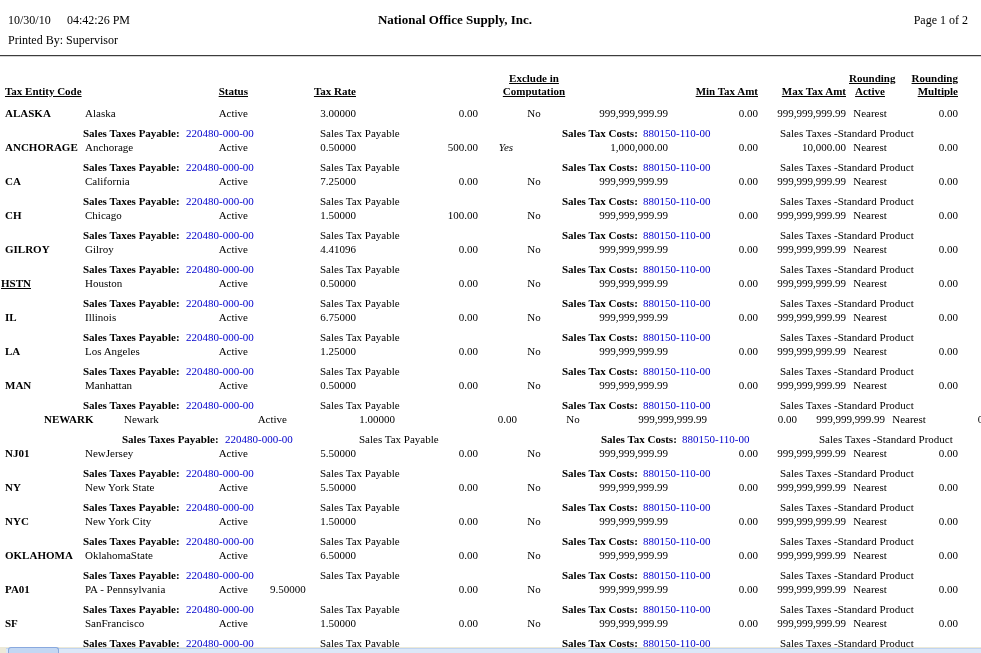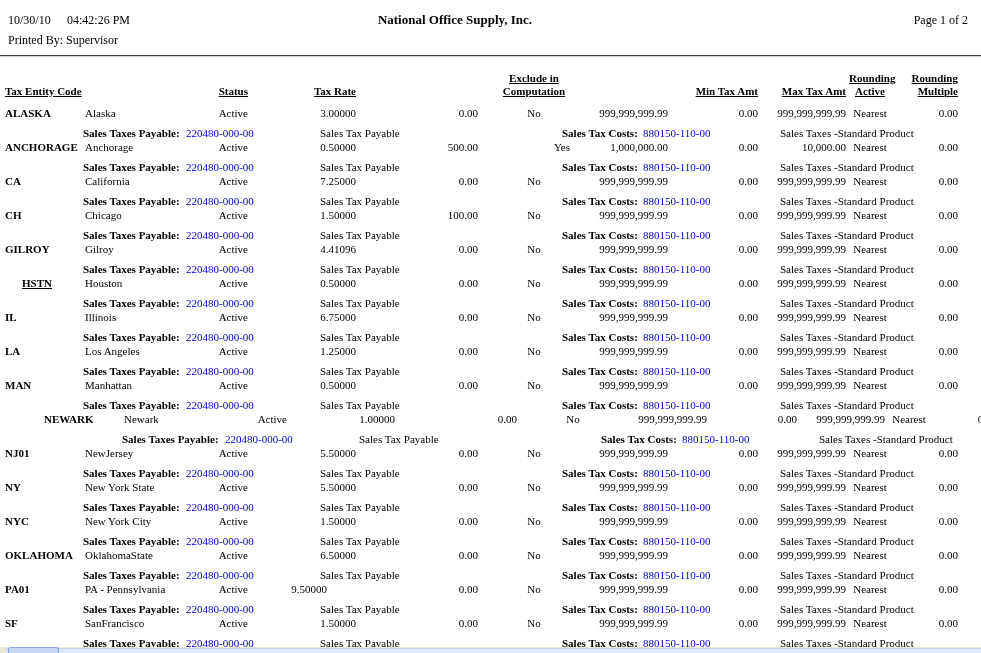--- a/index.html
+++ b/index.html
@@ -97,21 +97,21 @@
           <span class="cell" style="left: 780px;">Sales Taxes -Standard Product</span>
         </div>
       </div>
       <div class="block" style="top: 34px;">
         <div class="row">
           <span class="cell b" style="left: 5px; width: 78px; text-align: left;">ANCHORAGE</span>
           <span class="cell" style="left: 85px; width: 132px; text-align: left;">Anchorage</span>
           <span class="cell" style="left: 186px; width: 62px; text-align: right;">Active</span>
           <span class="cell" style="left: 262px; width: 94px; text-align: right;">0.50000</span>
           <span class="cell" style="left: 368px; width: 110px; text-align: right;">500.00</span>
-          <span class="cell" style="left: 520px; width: 84px; text-align: center;">Yes</span>
+          <span class="cell" style="left: 464px; width: 84px; text-align: center; font-style: italic;">Yes</span>
           <span class="cell" style="left: 560px; width: 108px; text-align: right;">1,000,000.00</span>
           <span class="cell" style="left: 688px; width: 70px; text-align: right;">0.00</span>
           <span class="cell" style="left: 762px; width: 84px; text-align: right;">10,000.00</span>
           <span class="cell" style="left: 849px; width: 42px; text-align: center;">Nearest</span>
           <span class="cell" style="left: 896px; width: 62px; text-align: right;">0.00</span>
         </div>
         <div class="row sub">
           <span class="cell b" style="left: 83px;">Sales Taxes Payable:</span>
           <span class="cell link" style="left: 186px;">220480-000-00</span>
           <span class="cell" style="left: 320px;">Sales Tax Payable</span>
@@ -184,21 +184,21 @@
           <span class="cell b" style="left: 83px;">Sales Taxes Payable:</span>
           <span class="cell link" style="left: 186px;">220480-000-00</span>
           <span class="cell" style="left: 320px;">Sales Tax Payable</span>
           <span class="cell b" style="left: 562px;">Sales Tax Costs:</span>
           <span class="cell link" style="left: 643px;">880150-110-00</span>
           <span class="cell" style="left: 780px;">Sales Taxes -Standard Product</span>
         </div>
       </div>
       <div class="block" style="top: 170px;">
         <div class="row">
-          <span class="cell b" style="left: 22px; width: 78px; text-align: left; text-decoration: underline;">HSTN</span>
+          <span class="cell b" style="left: 1px; width: 78px; text-align: left; text-decoration: underline;">HSTN</span>
           <span class="cell" style="left: 85px; width: 132px; text-align: left;">Houston</span>
           <span class="cell" style="left: 186px; width: 62px; text-align: right;">Active</span>
           <span class="cell" style="left: 262px; width: 94px; text-align: right;">0.50000</span>
           <span class="cell" style="left: 368px; width: 110px; text-align: right;">0.00</span>
           <span class="cell" style="left: 492px; width: 84px; text-align: center;">No</span>
           <span class="cell" style="left: 560px; width: 108px; text-align: right;">999,999,999.99</span>
           <span class="cell" style="left: 688px; width: 70px; text-align: right;">0.00</span>
           <span class="cell" style="left: 762px; width: 84px; text-align: right;">999,999,999.99</span>
           <span class="cell" style="left: 849px; width: 42px; text-align: center;">Nearest</span>
           <span class="cell" style="left: 896px; width: 62px; text-align: right;">0.00</span>
@@ -394,21 +394,21 @@
           <span class="cell b" style="left: 562px;">Sales Tax Costs:</span>
           <span class="cell link" style="left: 643px;">880150-110-00</span>
           <span class="cell" style="left: 780px;">Sales Taxes -Standard Product</span>
         </div>
       </div>
       <div class="block" style="top: 476px;">
         <div class="row">
           <span class="cell b" style="left: 5px; width: 78px; text-align: left;">PA01</span>
           <span class="cell" style="left: 85px; width: 132px; text-align: left;">PA - Pennsylvania</span>
           <span class="cell" style="left: 186px; width: 62px; text-align: right;">Active</span>
-          <span class="cell" style="left: 262px; width: 94px; text-align: center;">9.50000</span>
+          <span class="cell" style="left: 270px; width: 94px; text-align: left;">9.50000</span>
           <span class="cell" style="left: 368px; width: 110px; text-align: right;">0.00</span>
           <span class="cell" style="left: 492px; width: 84px; text-align: center;">No</span>
           <span class="cell" style="left: 560px; width: 108px; text-align: right;">999,999,999.99</span>
           <span class="cell" style="left: 688px; width: 70px; text-align: right;">0.00</span>
           <span class="cell" style="left: 762px; width: 84px; text-align: right;">999,999,999.99</span>
           <span class="cell" style="left: 849px; width: 42px; text-align: center;">Nearest</span>
           <span class="cell" style="left: 896px; width: 62px; text-align: right;">0.00</span>
         </div>
         <div class="row sub">
           <span class="cell b" style="left: 83px;">Sales Taxes Payable:</span>

